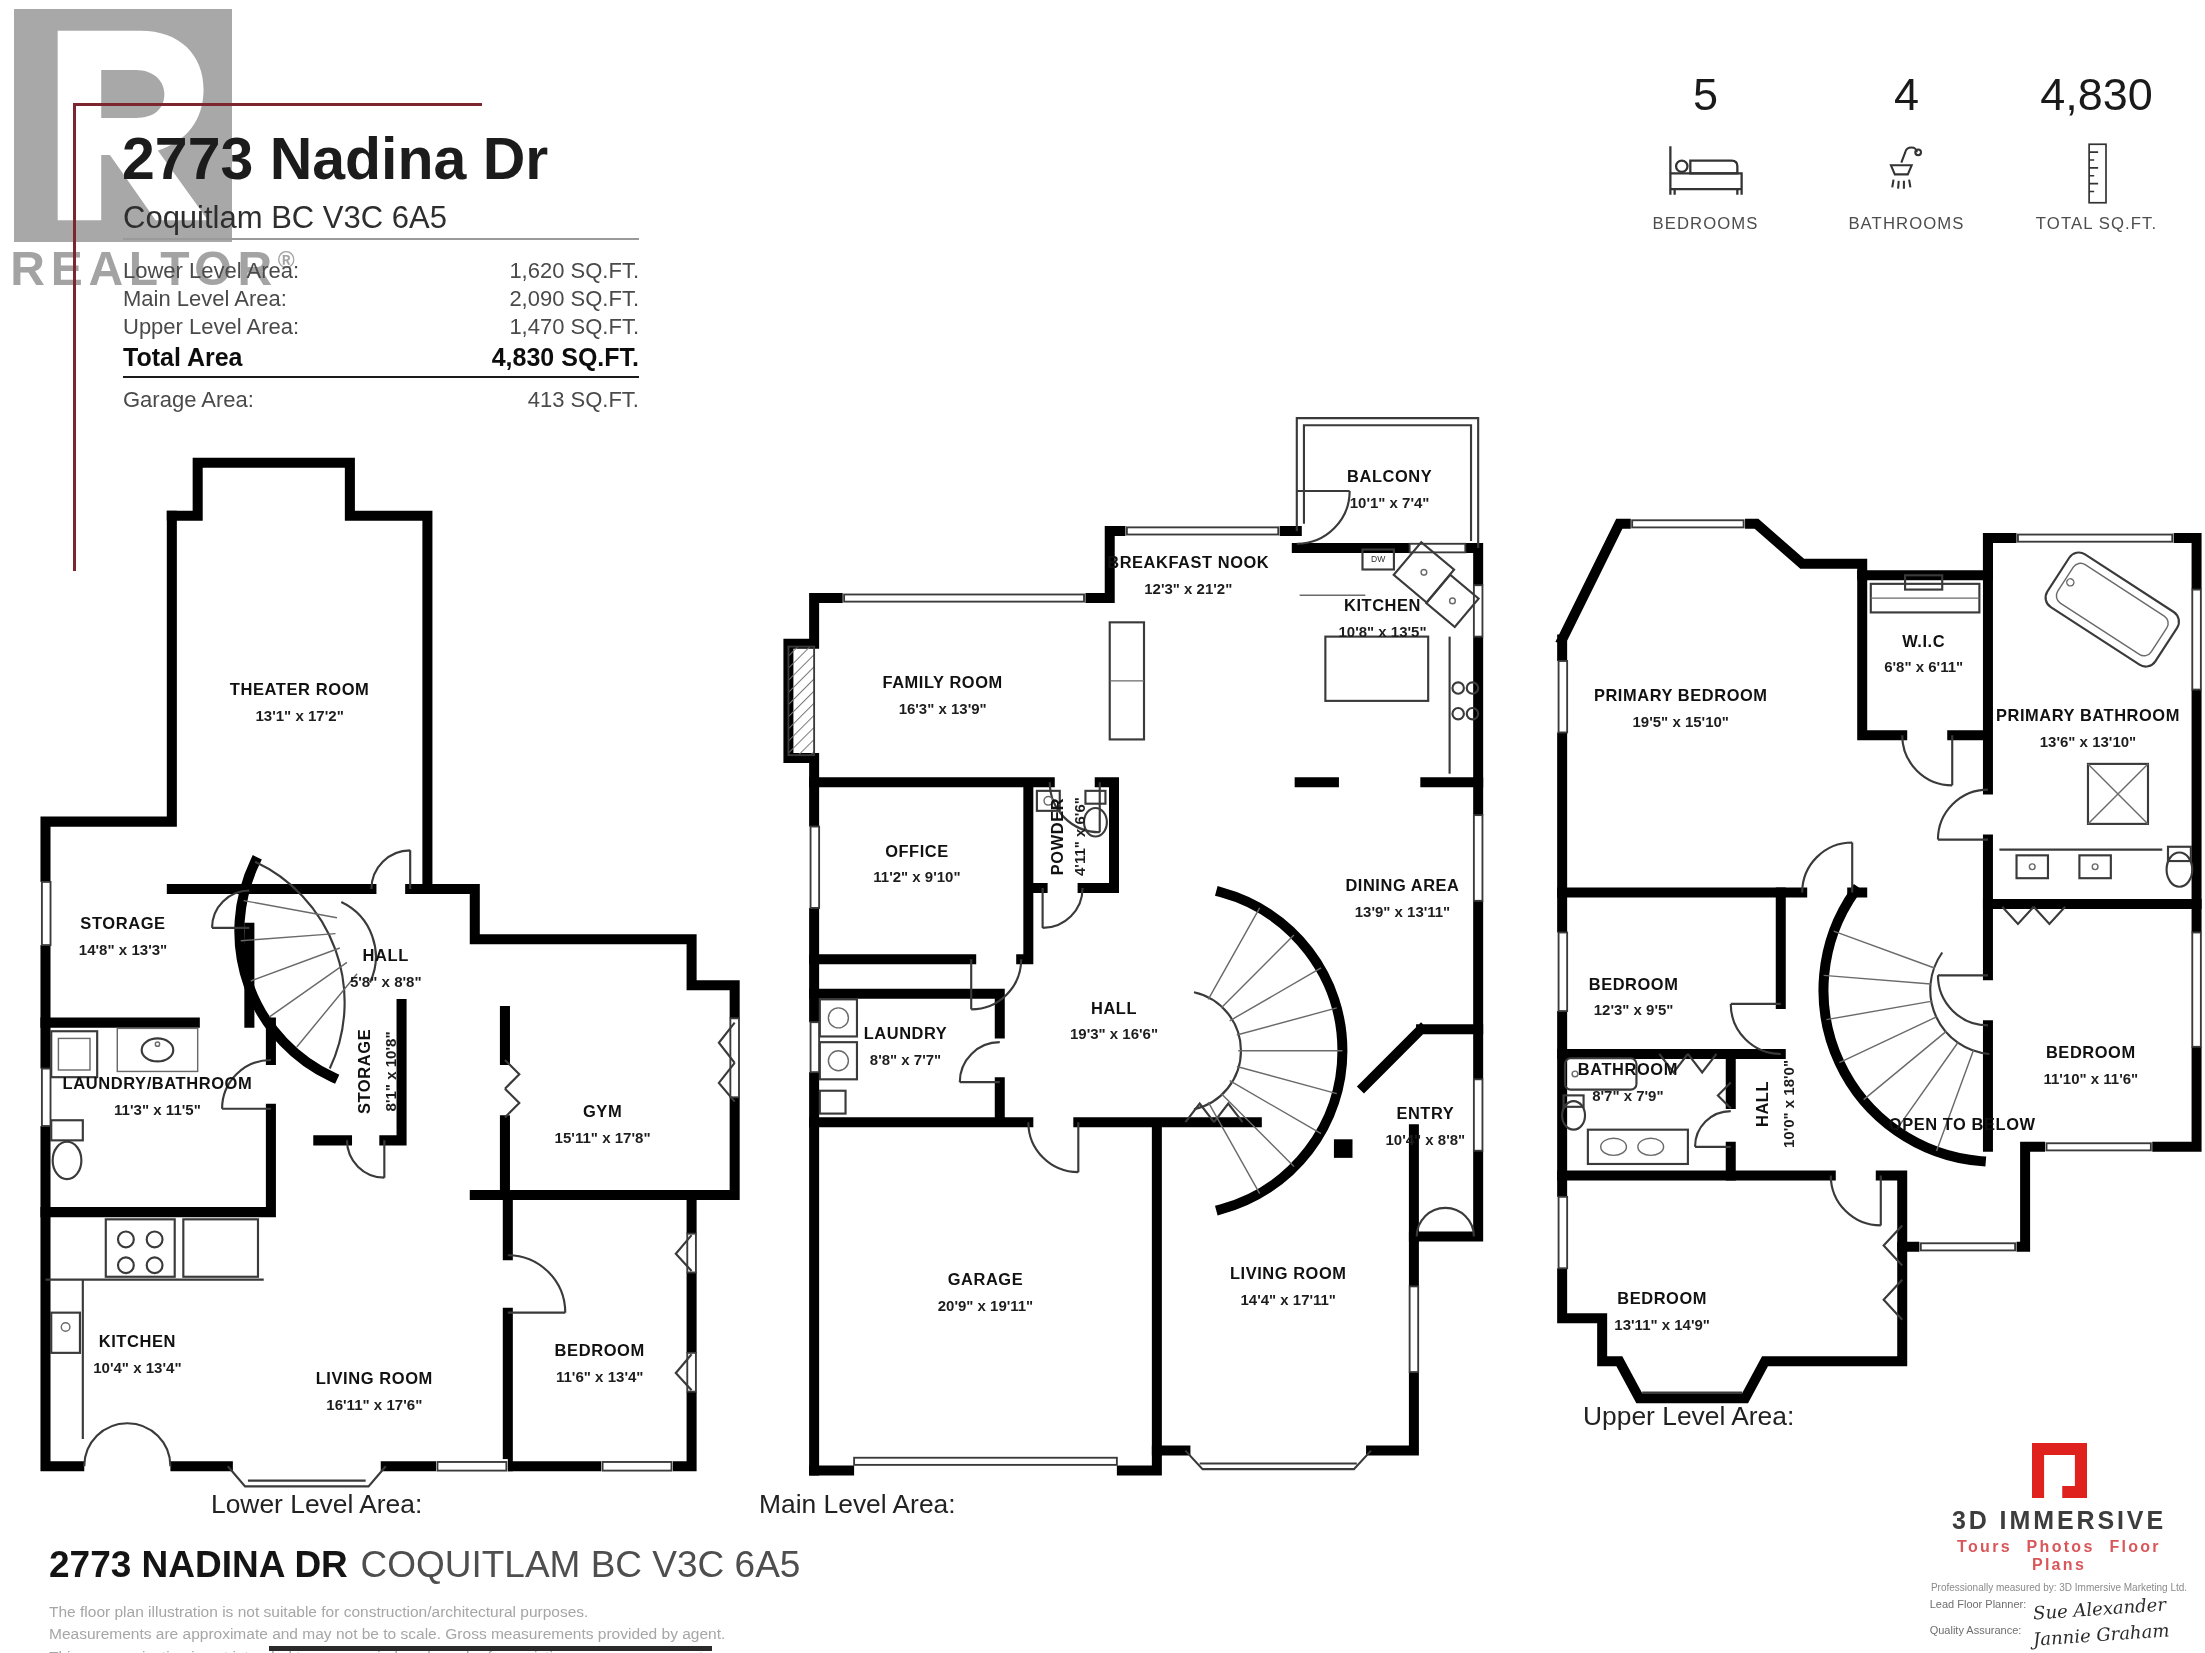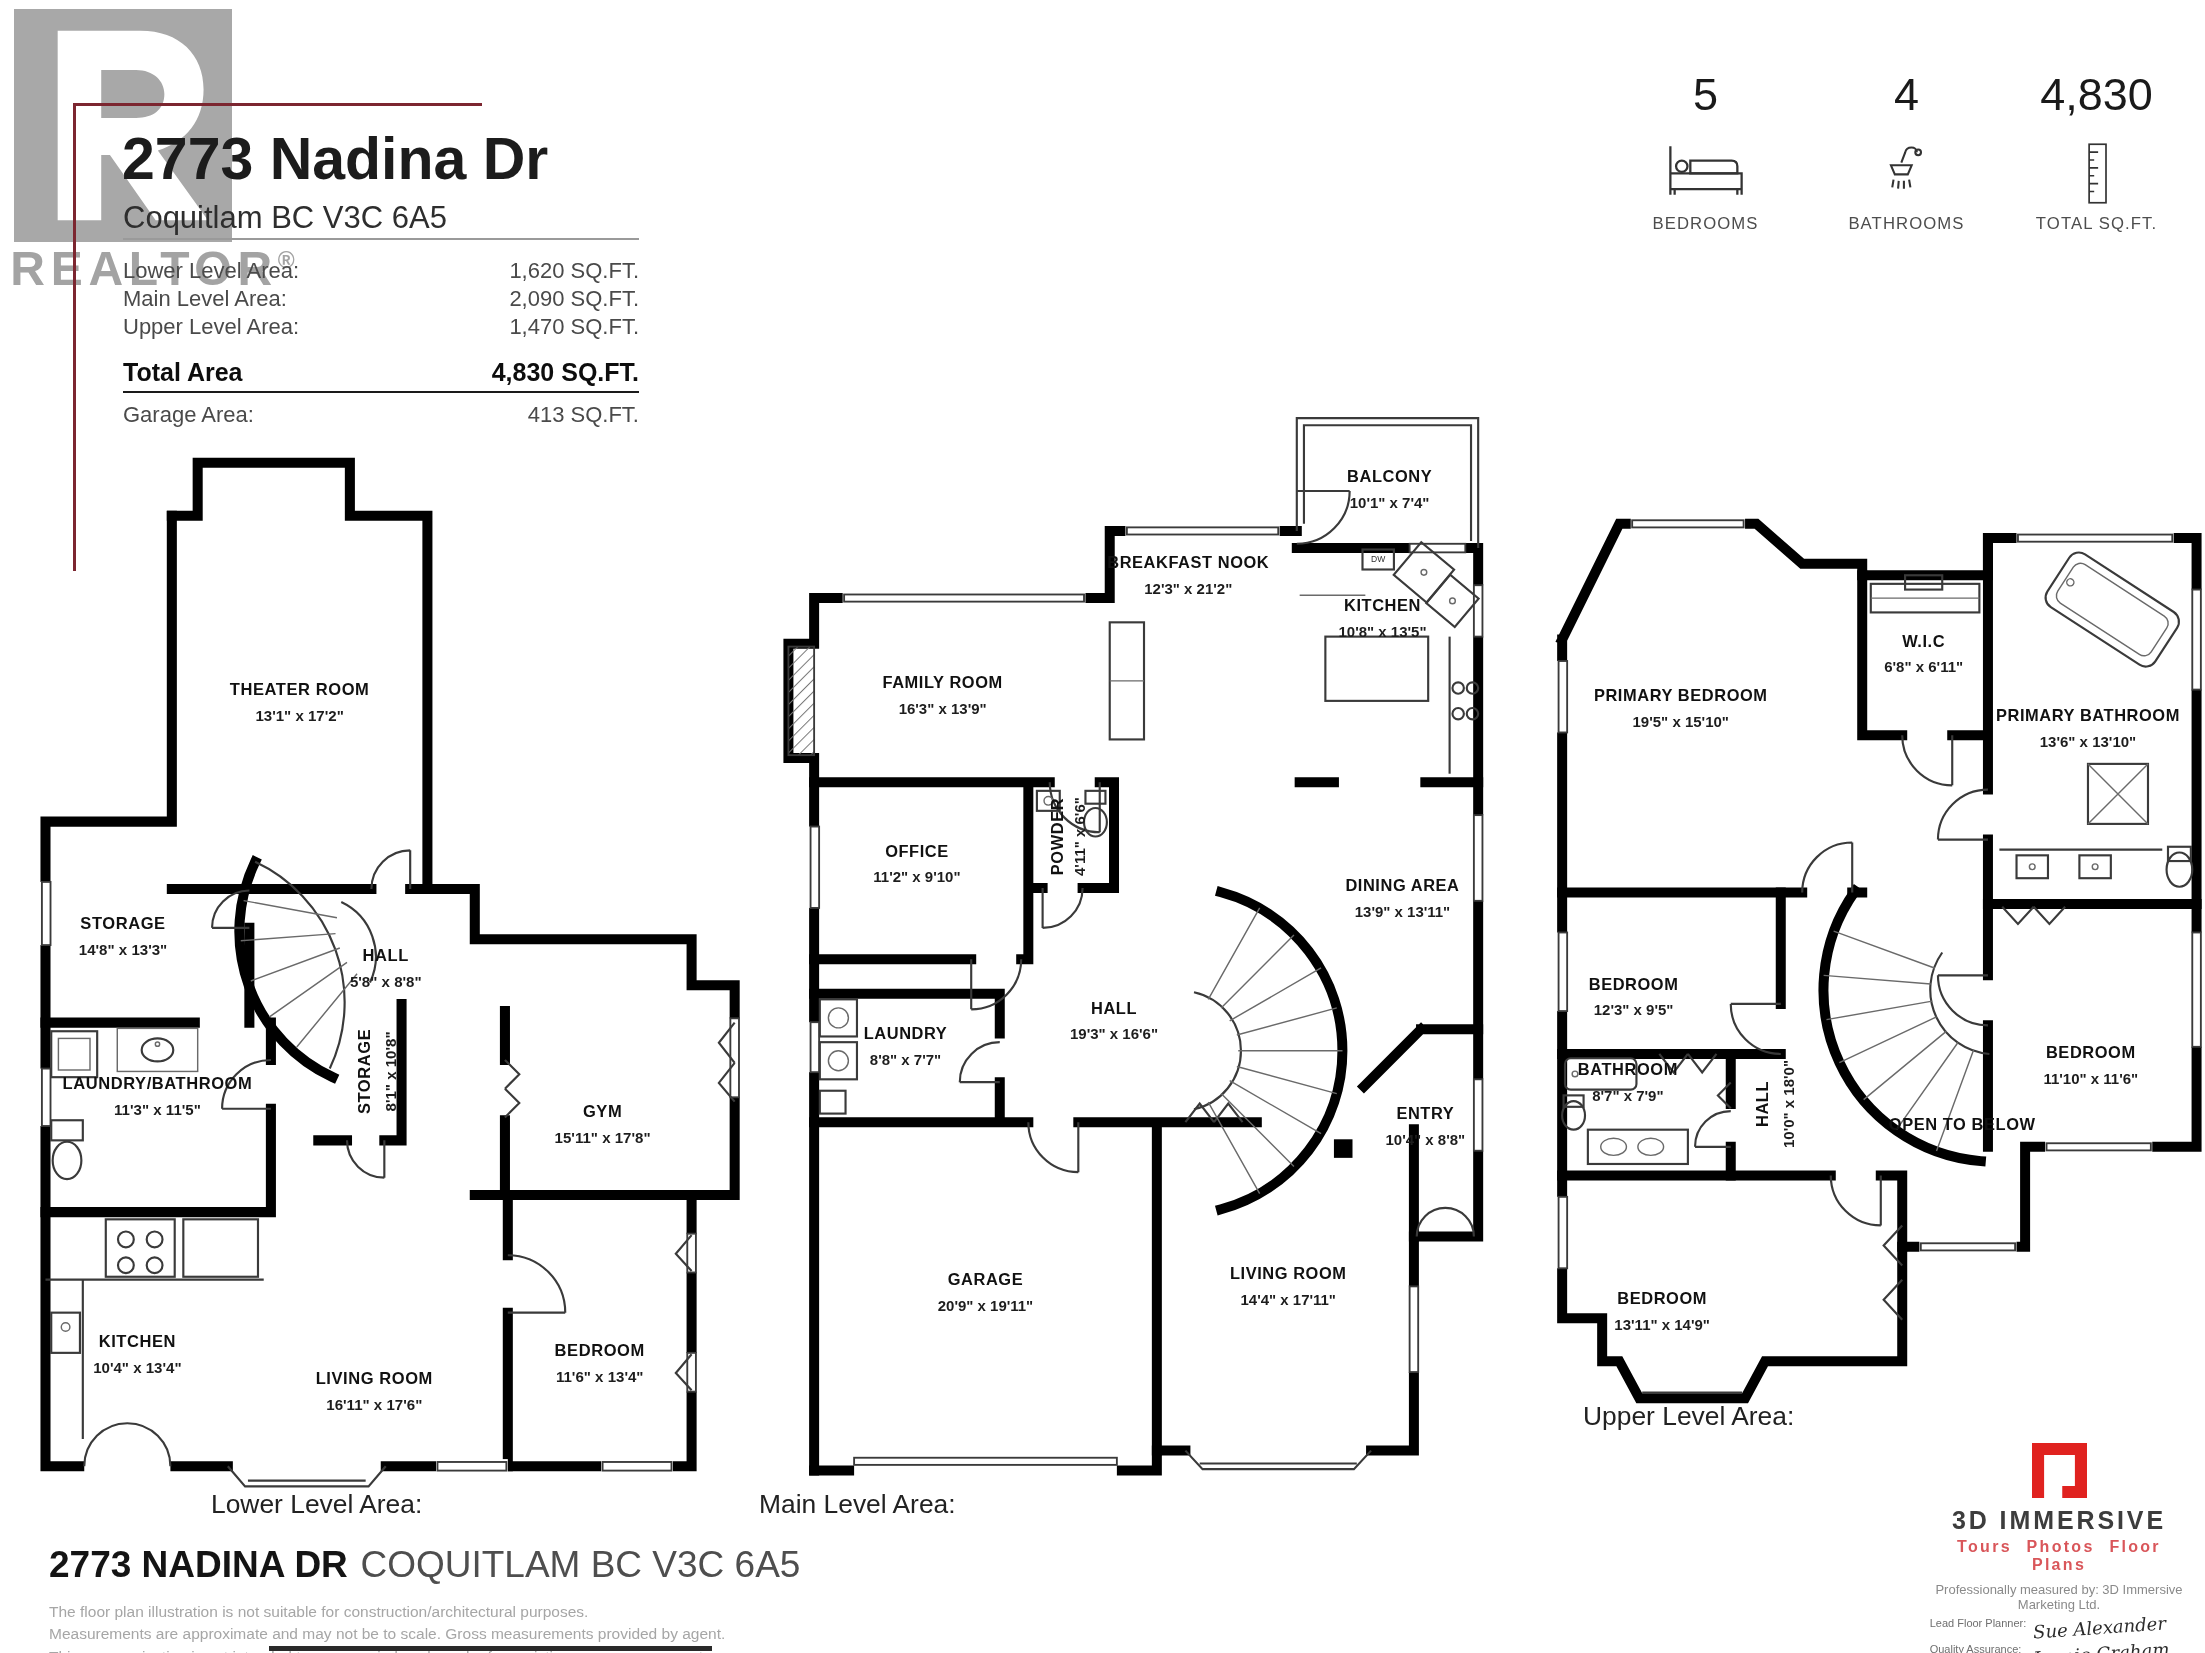--- a/index.html
+++ b/index.html
@@ -10,21 +10,21 @@
   .rlogo{position:absolute;left:14.4px;top:8.6px;width:218px;height:233px;background:#a8a8a8;z-index:1;}
   .realtor-wm{position:absolute;left:10.3px;top:241px;z-index:1;color:#a3a3a3;font-size:48px;font-weight:bold;letter-spacing:5.7px;}
   .realtor-wm sup{font-size:23px;letter-spacing:0;}
   .redline-h{position:absolute;left:73px;top:103px;width:409px;height:2.9px;background:#7c2630;z-index:4;}
   .redline-v{position:absolute;left:73px;top:103px;width:2.9px;height:468px;background:#7c2630;z-index:4;}
   .title{position:absolute;left:122px;top:125px;font-size:59px;font-weight:bold;color:#1c1c1c;z-index:3;white-space:nowrap;}
   .addr{position:absolute;left:123px;top:200px;font-size:31px;color:#2e2e2e;z-index:3;}
   .addr-rule{position:absolute;left:123px;top:238px;width:516px;height:1.7px;background:#9a9a9a;z-index:3;}
   .area-table{position:absolute;left:123px;top:257px;width:516px;z-index:3;}
   .arow{display:flex;justify-content:space-between;font-size:22px;color:#4a4a4a;line-height:28px;}
-  .arow.total{font-size:25px;color:#0d0d0d;font-weight:bold;line-height:33px;margin-top:15px;}
+  .arow.total{font-size:25px;color:#0d0d0d;font-weight:bold;line-height:33px;margin-top:0;}
   .total-rule{width:516px;height:1.7px;background:#1a1a1a;margin:2.3px 0 5.7px 0;}
   .arow.garage{line-height:31px;}
 
   
   .stat{position:absolute;top:69px;width:207px;text-align:center;z-index:3;}
   .stat .num{font-size:45px;color:#1a1a1a;}
   .stat .icon{margin-top:20.7px;height:57px;}
   .stat .lab{margin-top:15px;font-size:16.7px;color:#4d4d4d;letter-spacing:1.1px;}
 
   
@@ -45,21 +45,21 @@
   .f-title{position:absolute;left:49px;top:1544px;font-size:37px;z-index:3;white-space:nowrap;}
   .f-title .b{font-weight:bold;color:#141414;}
   .f-title .r{color:#4e4e4e;margin-left:12.6px;}
   .f-disc{position:absolute;left:49px;top:1601px;font-size:15.5px;color:#a6a6a6;line-height:22.4px;z-index:3;}
   .f-bar{position:absolute;left:269px;top:1646px;width:443px;height:4.6px;background:#2a2a2a;z-index:3;}
 
   .brand{position:absolute;left:1924px;top:1443px;width:270px;text-align:center;z-index:3;}
   .brand .mark{height:55px;}
   .brand .bname{margin-top:8px;font-size:25px;font-weight:bold;color:#3d3d3d;letter-spacing:2.9px;}
   .brand .btag{margin-top:3.4px;font-size:16px;color:#d9565a;letter-spacing:2.3px;word-spacing:8px;font-weight:bold;}
-  .brand .bmeas{margin-top:8px;font-size:13px;color:#8a8a8a;}
+  .brand .bmeas{margin-top:8px;font-size:10px;color:#8a8a8a;}
   .sig-row{display:flex;align-items:flex-start;justify-content:flex-start;margin-top:4.6px;text-align:left;padding-left:5.7px;}
   .sig-lab{font-size:11px;color:#6f6f6f;width:103px;}
   .sig-name{font-family:"DejaVu Serif",serif;font-style:italic;font-size:18px;color:#2b2b2b;transform:rotate(-4deg);}
 </style>
 </head>
 <body>
 
 <div id="page">
 
   <div class="rlogo">

